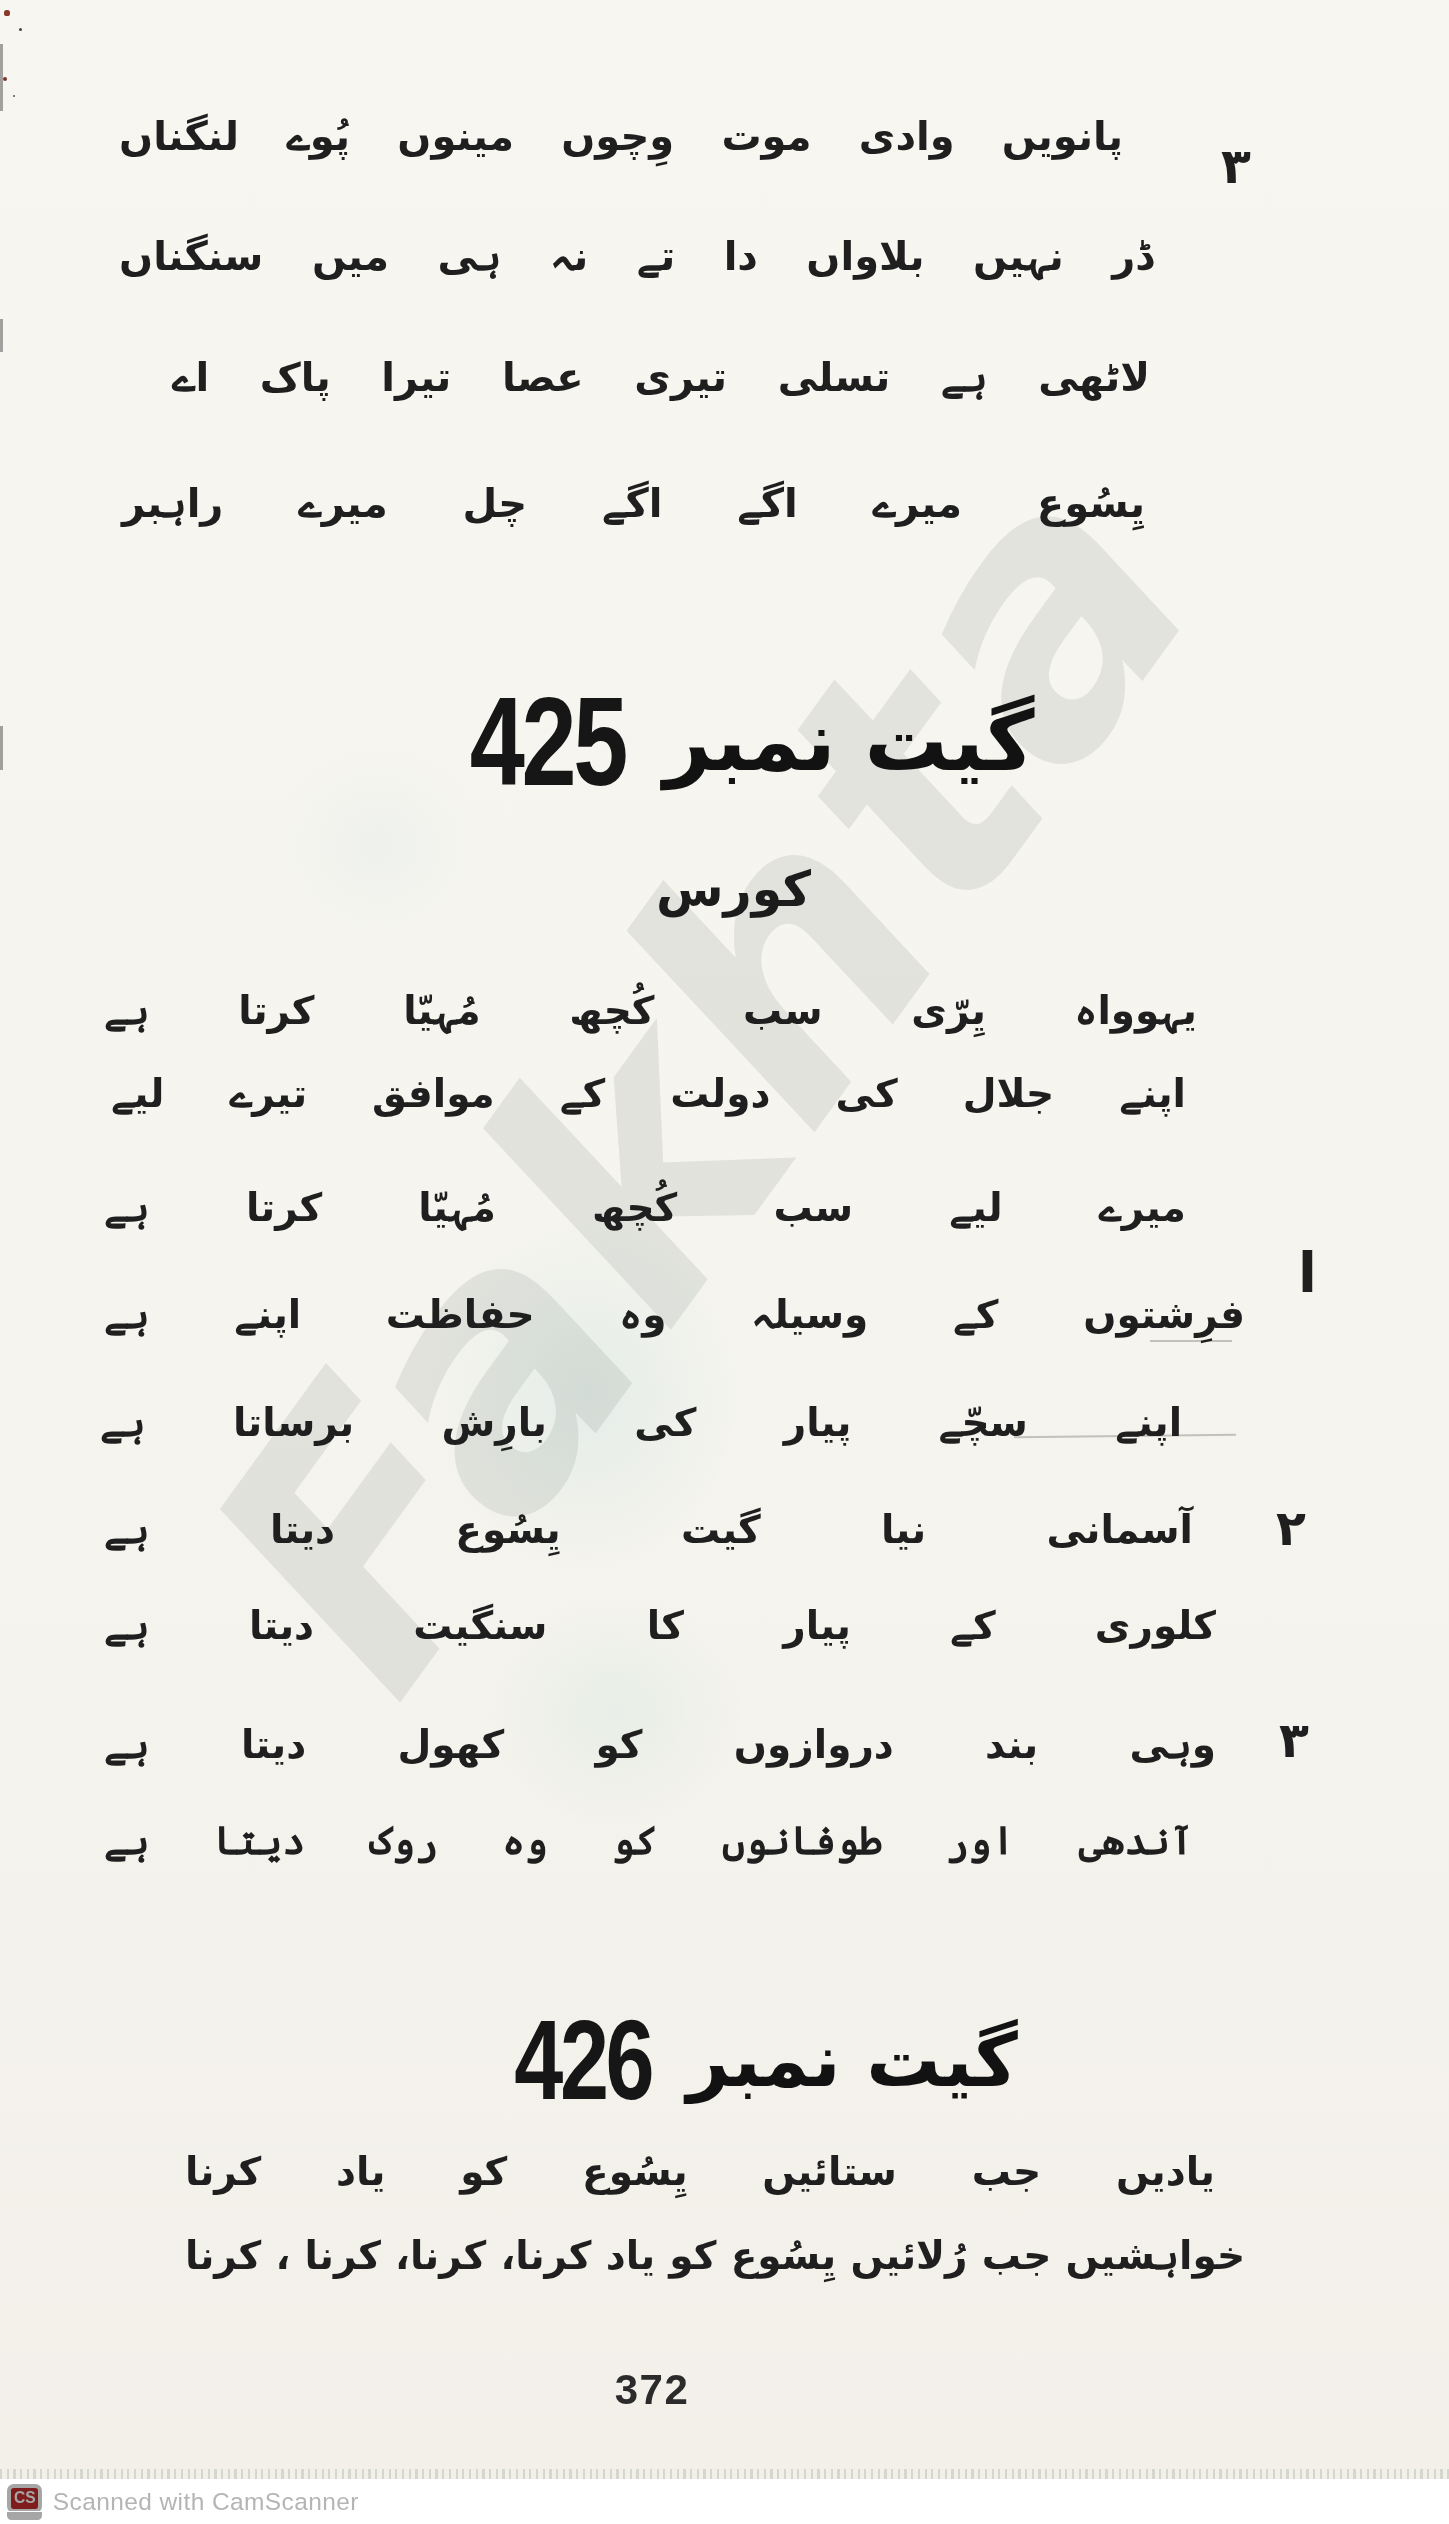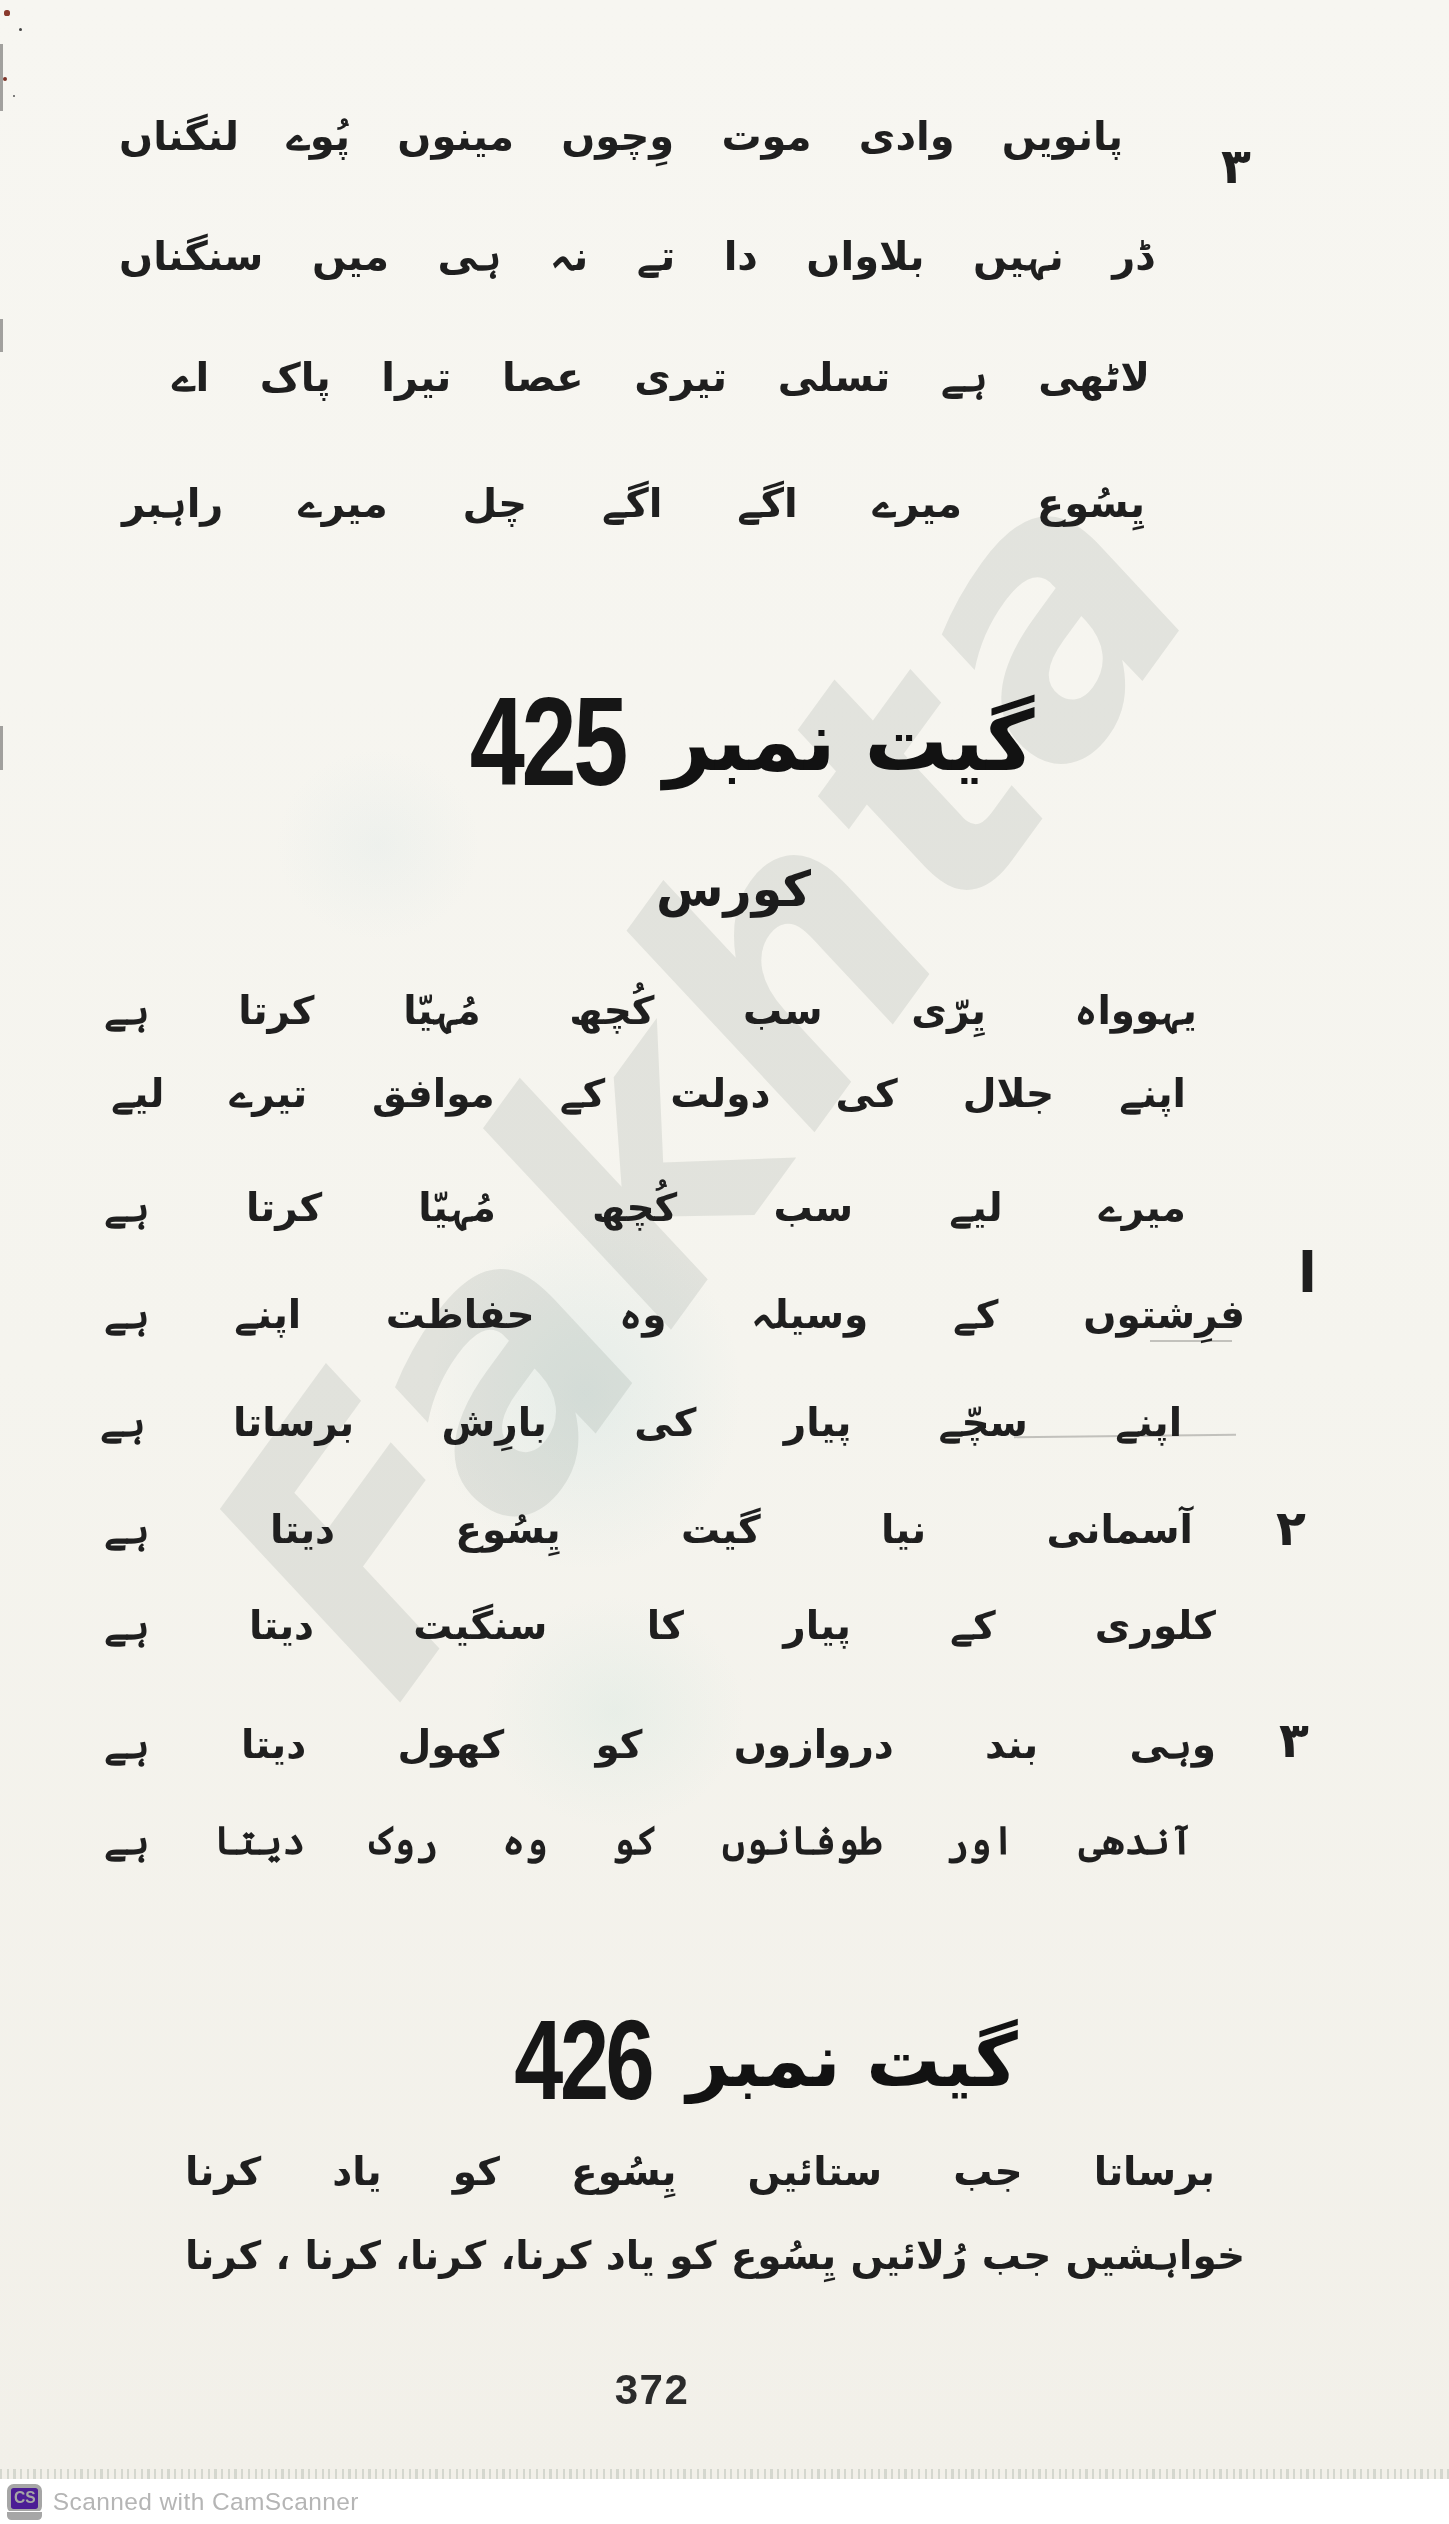--- a/index.html
+++ b/index.html
@@ -93,21 +93,21 @@
   }
   
   .footer {
     position:absolute; left:0; top:2479px; width:1450px; height:46px;
     background:#ffffff;
     display:flex; align-items:center;
   }
   .cs-logo { margin-left:7.4px; width:35px; display:flex; flex-direction:column; align-items:center; }
   .cs-box {
     box-sizing:border-box; width:35px; height:29px;
-    border:4.4px solid #a6a6a6; border-radius:6.7px; background:#4c1d95;
+    border:4.4px solid #a6a6a6; border-radius:6.7px; background:#7f1d1d;
     display:flex; align-items:center; justify-content:center;
     font-family:"Liberation Sans", sans-serif; font-weight:700; font-size:15.6px; color:#a6a6a6;
   }
   .cs-stack {
     width:35px; height:8.2px; margin-top:-1.5px;
     background:#a6a6a6; border-radius:0 0 4.4px 4.4px;
     border-top:1.5px solid #ffffff;
   }
   .footer-text {
     margin-left:10.4px;
@@ -179,21 +179,21 @@
     <div class="urdu-line" style="left:104px; top:1721px; width:1112px;">وہی بند دروازوں کو کھول دیتا ہے</div>
     <div class="urdu-line" style="left:104px; top:1817px; width:1089px;font-family:Liberation Serif, serif;">آندھی اور طوفانوں کو وہ روک دیتا ہے</div>
   </div>
 
   <div>
     <div class="heading h426">
       <span class="h-urdu">گیت نمبر</span>
       <span class="h-num">426</span>
     </div>
 
-    <div class="urdu-line" style="left:185px; top:2148px; width:1030px;">برساتا جب ستائیں یِسُوع کو یاد کرنا</div>
+    <div class="urdu-line" style="left:185px; top:2148px; width:1030px;">یادیں جب ستائیں یِسُوع کو یاد کرنا</div>
     <div class="urdu-line" style="left:185px; top:2232px; width:1060px;">خواہشیں جب رُلائیں یِسُوع کو یاد کرنا، کرنا، کرنا ، کرنا</div>
   </div>
 
   <div class="page-number">372</div>
 
   <div class="footer">
     <div class="cs-logo">
       <div class="cs-box">CS</div>
       <div class="cs-stack"></div>
     </div>

